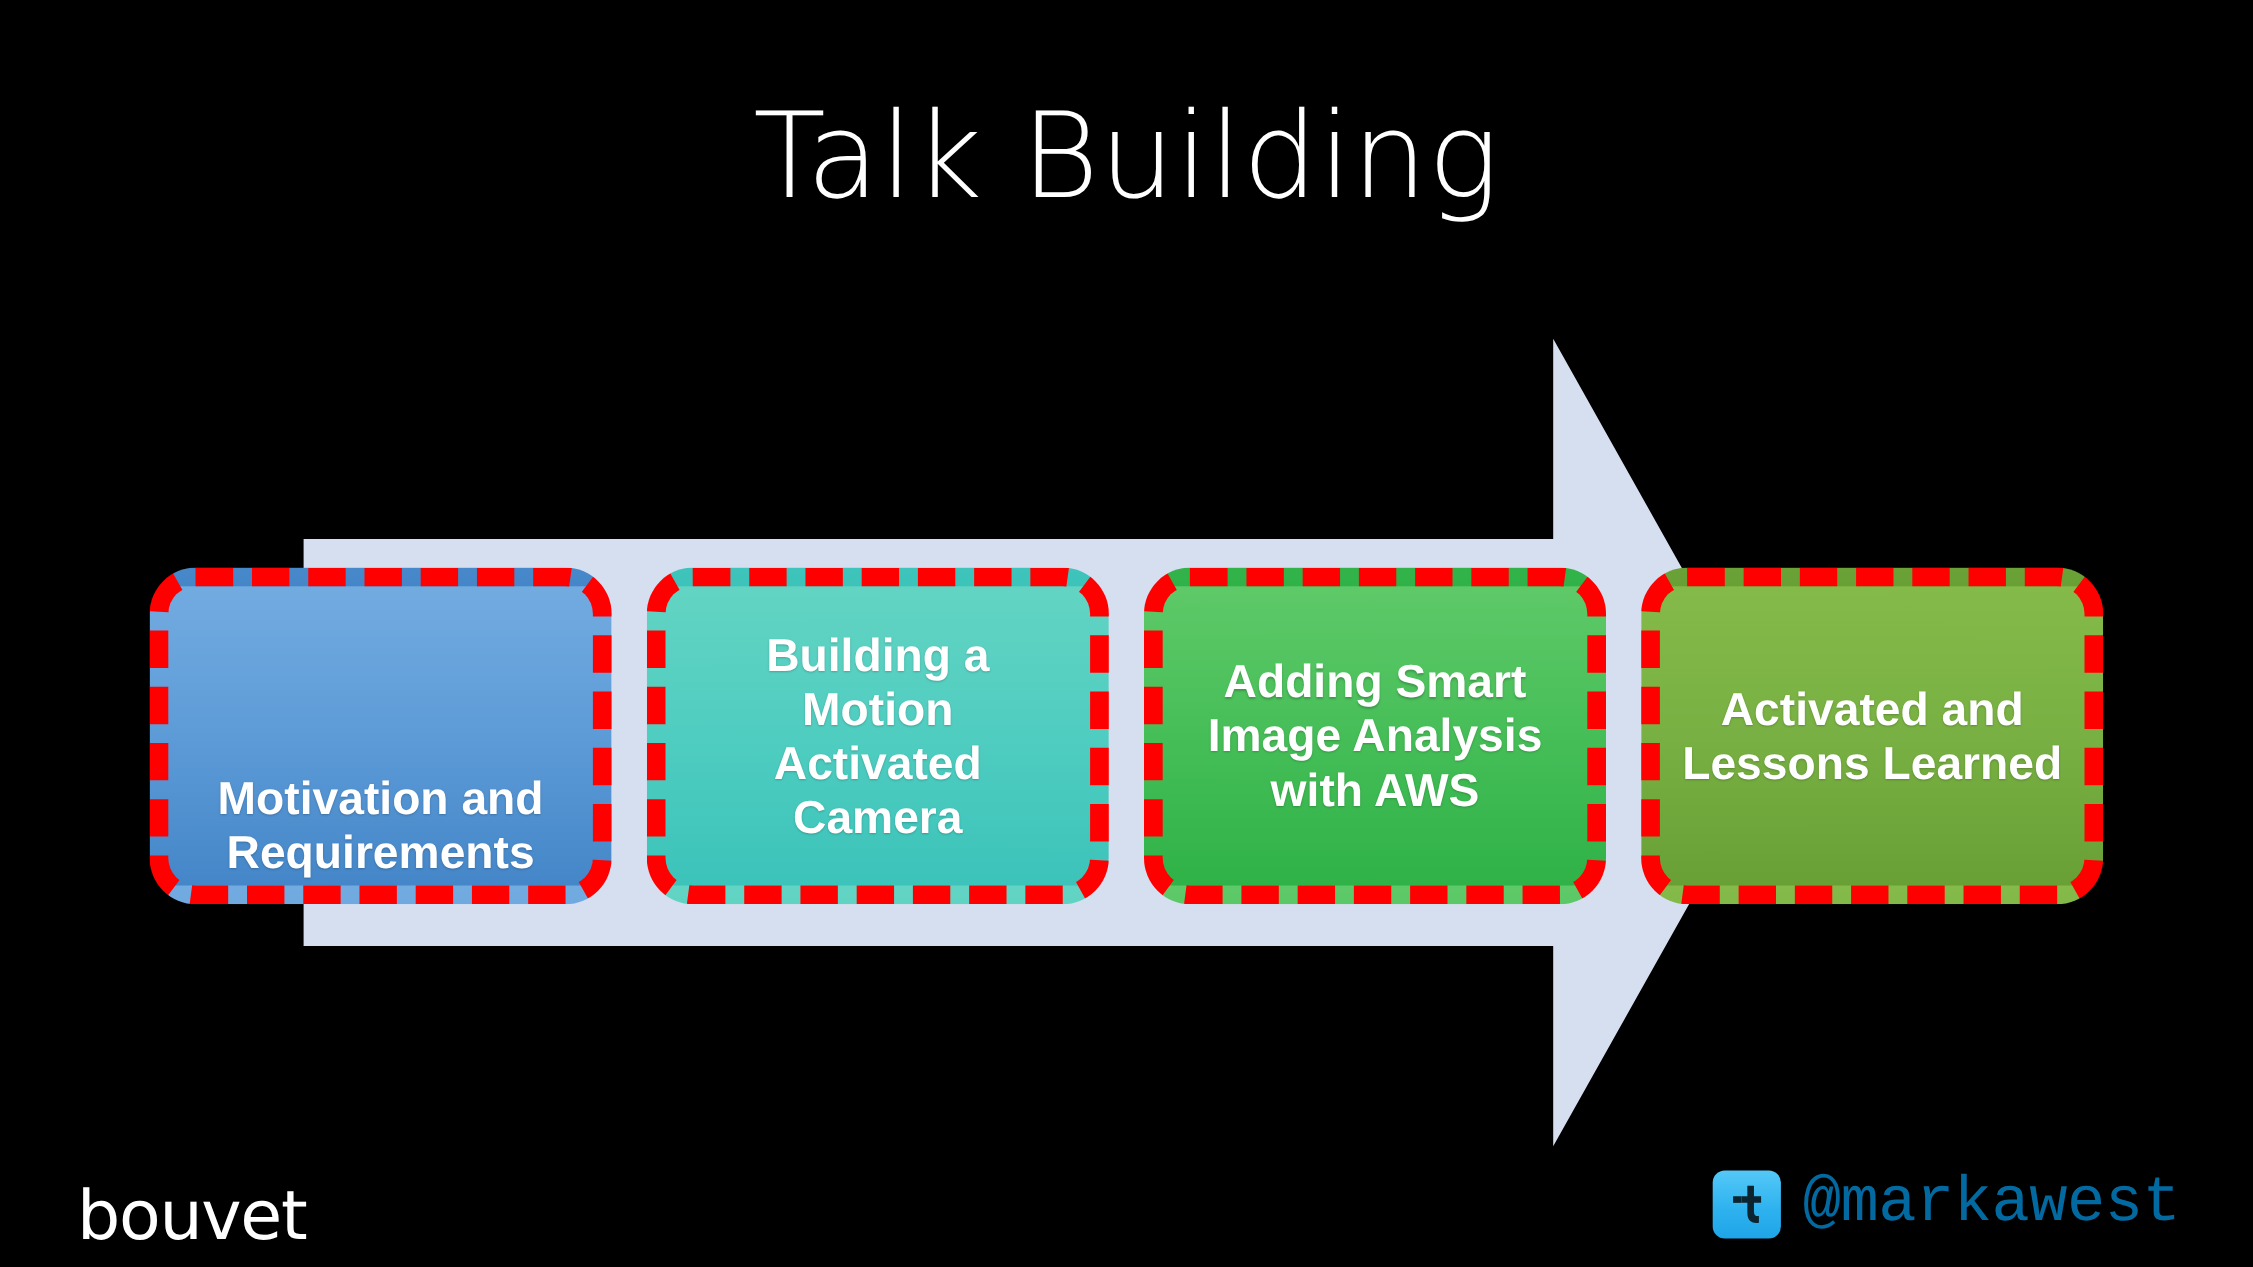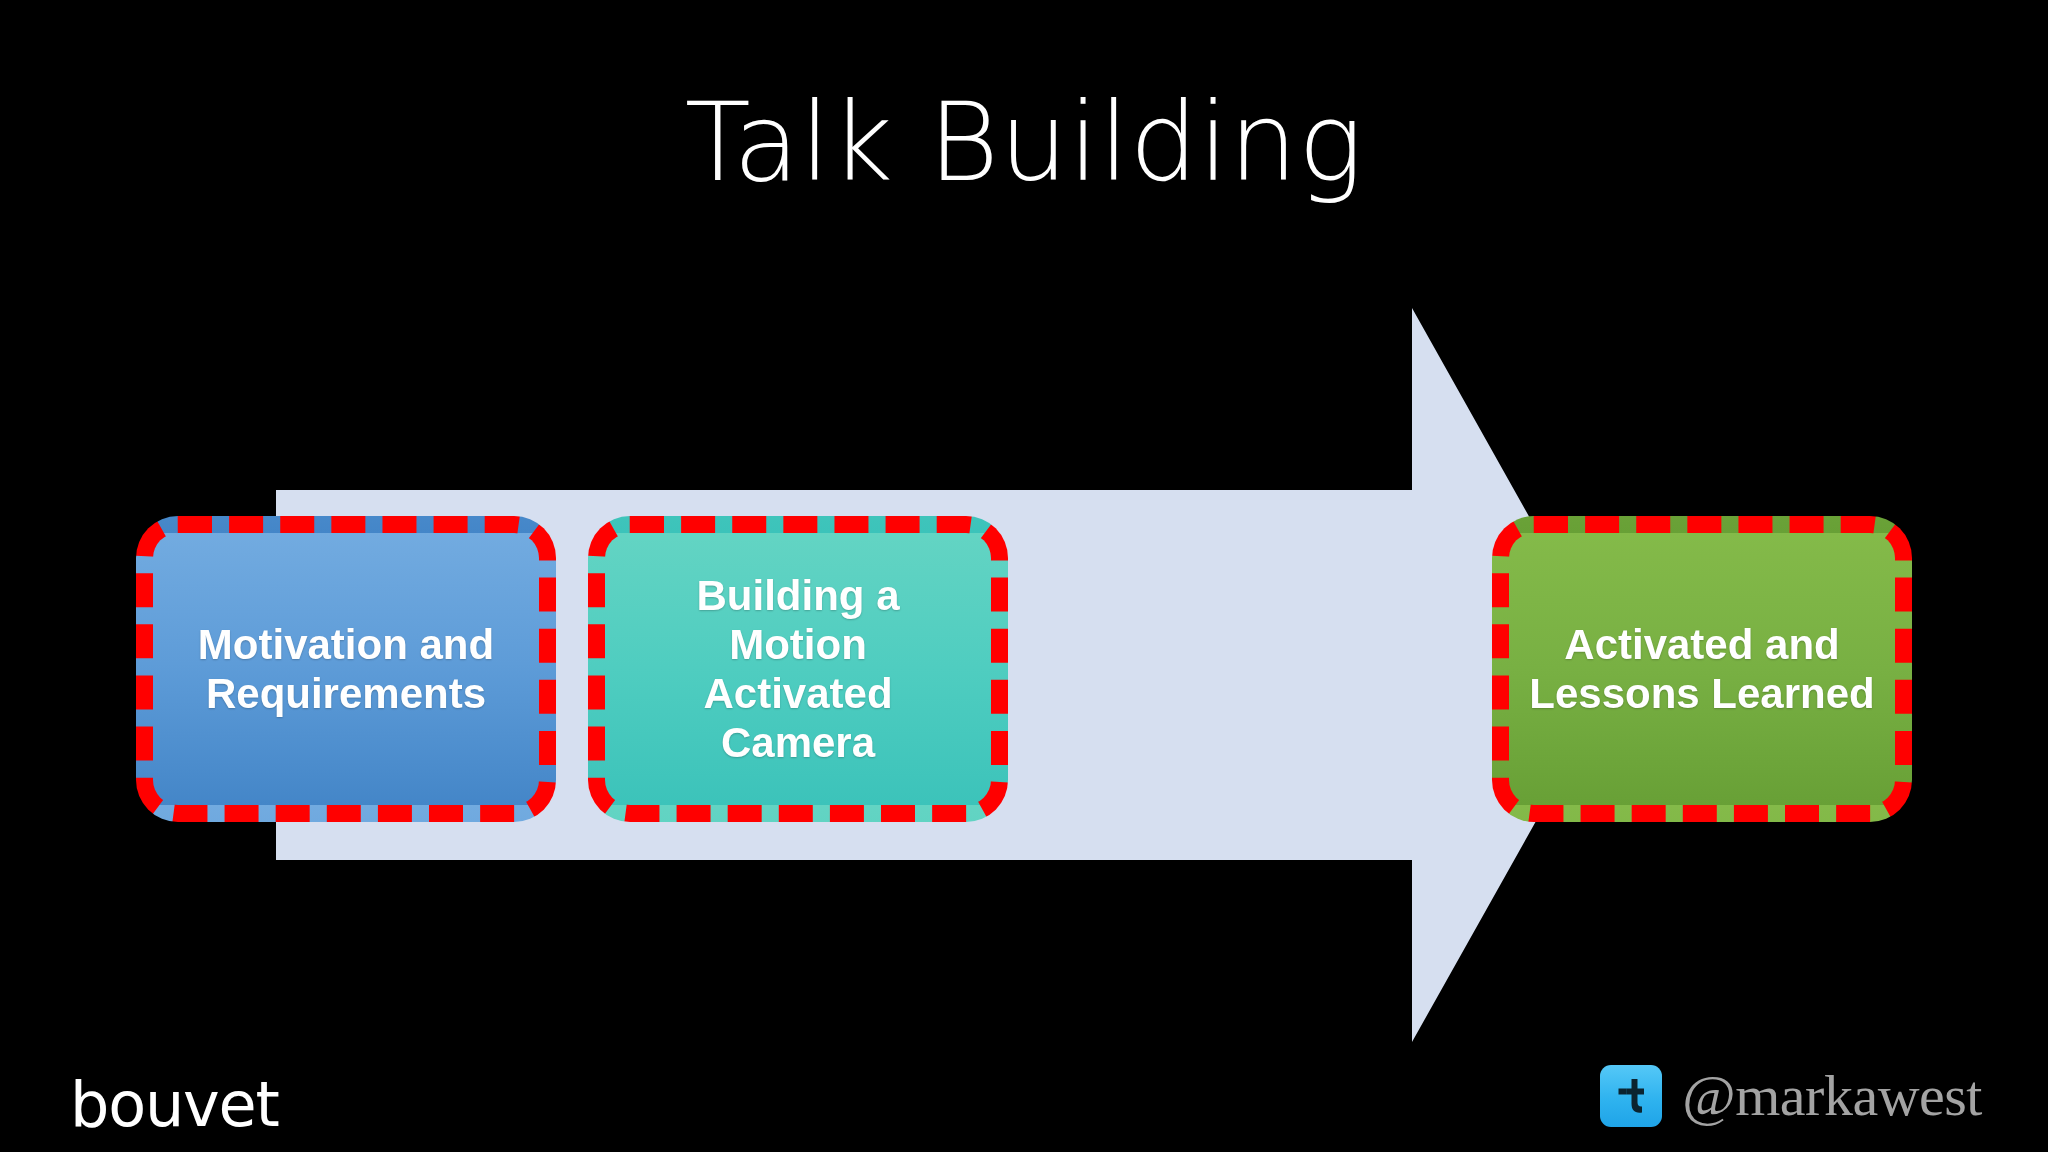--- a/index.html
+++ b/index.html
@@ -65,20 +65,21 @@
   }
 
   #box-0 {
     left: 136px;
     top: 516px;
     width: 420px;
     height: 306px;
     font-size: 42px;
     background: linear-gradient(180deg, #72ABE0 0%, #5E9CD8 48%, #4486C8 100%);
     z-index: 4;
+    align-items: flex-end;
   }
   #box-1 {
     left: 588px;
     top: 516px;
     width: 420px;
     height: 306px;
     font-size: 42px;
     background: linear-gradient(180deg, #63D4C3 0%, #4FCDC0 50%, #3CC3BA 100%);
     z-index: 3;
   }
@@ -126,22 +127,22 @@
     height: 62px;
     border-radius: 11px;
     background: linear-gradient(180deg, #55C8F7 0%, #2FB3EF 55%, #1FA4E8 100%);
     display: flex;
     align-items: center;
     justify-content: center;
     flex: none;
   }
   #twitter-icon svg { display: block; }
   #twitter-handle {
-    color: #a3a3a3;
-    font-family: Liberation Serif, serif;
+    color: #0369a1;
+    font-family: Liberation Mono, monospace;
     font-weight: 400;
     font-size: 58px;
     letter-spacing: -0.5px;
     white-space: pre;
   }
 </style>
 </head>
 <body>
 
 <div id="slide">
@@ -157,20 +158,25 @@
 Requirements</span>
   </div>
 
   <div class="process-box" id="box-1">
     <span>Building a
 Motion
 Activated
 Camera</span>
   </div>
 
+  <div class="process-box" id="box-2">
+    <span>Adding Smart
+Image Analysis
+with AWS</span>
+  </div>
 
   <div class="process-box" id="box-3">
     <span>Activated and
 Lessons Learned</span>
   </div>
 
   <div id="bouvet-logo">bouvet</div>
 
   <div id="twitter-footer">
     <span id="twitter-icon">

